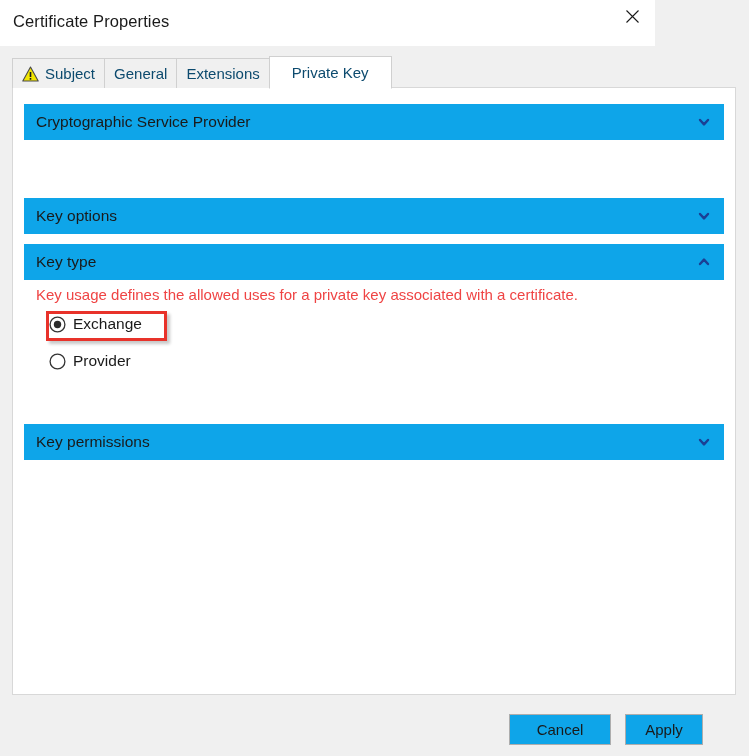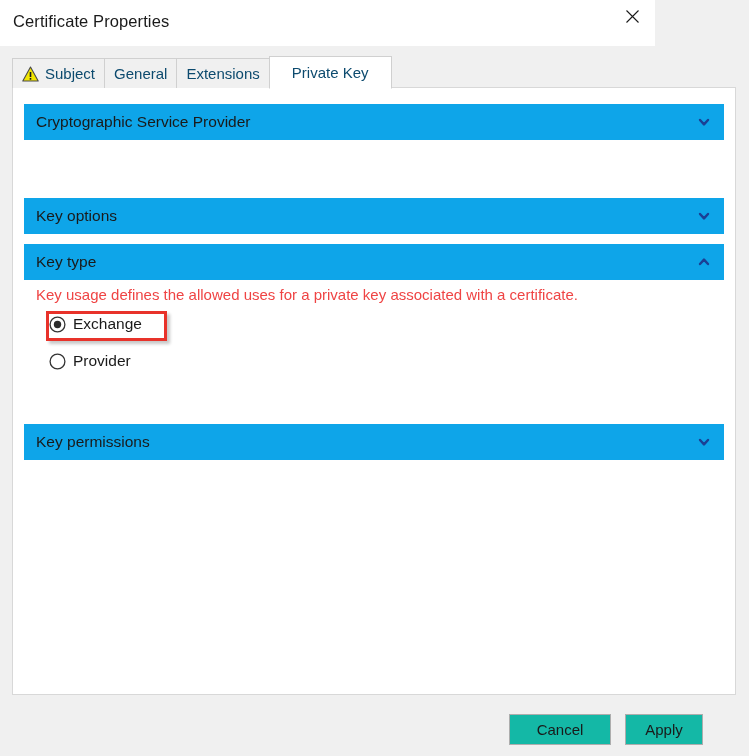--- a/index.html
+++ b/index.html
@@ -166,21 +166,21 @@
     position: relative;
     width: 131px;
     padding-left: 13px;
   }
 
   
   .btn {
     position: absolute;
     box-sizing: border-box;
     height: 31px;
-    background: #14b8a6;
+    background: #0ea5e9;
     border: 1px solid #adadad;
     font-family: "Liberation Sans", sans-serif;
     font-size: 15px;
     color: #1a1a1a;
     display: flex;
     align-items: center;
     justify-content: center;
     cursor: default;
     padding: 0;
   }

